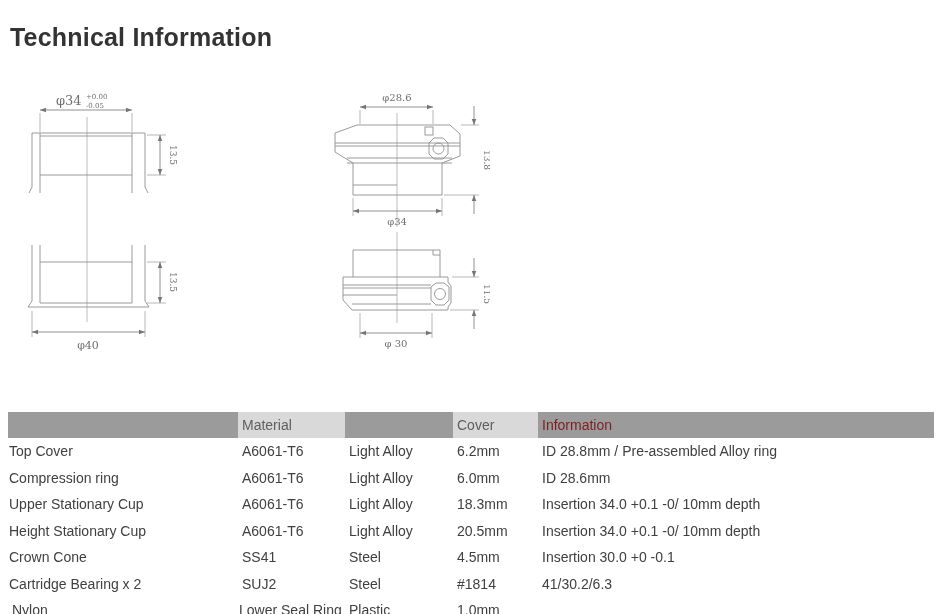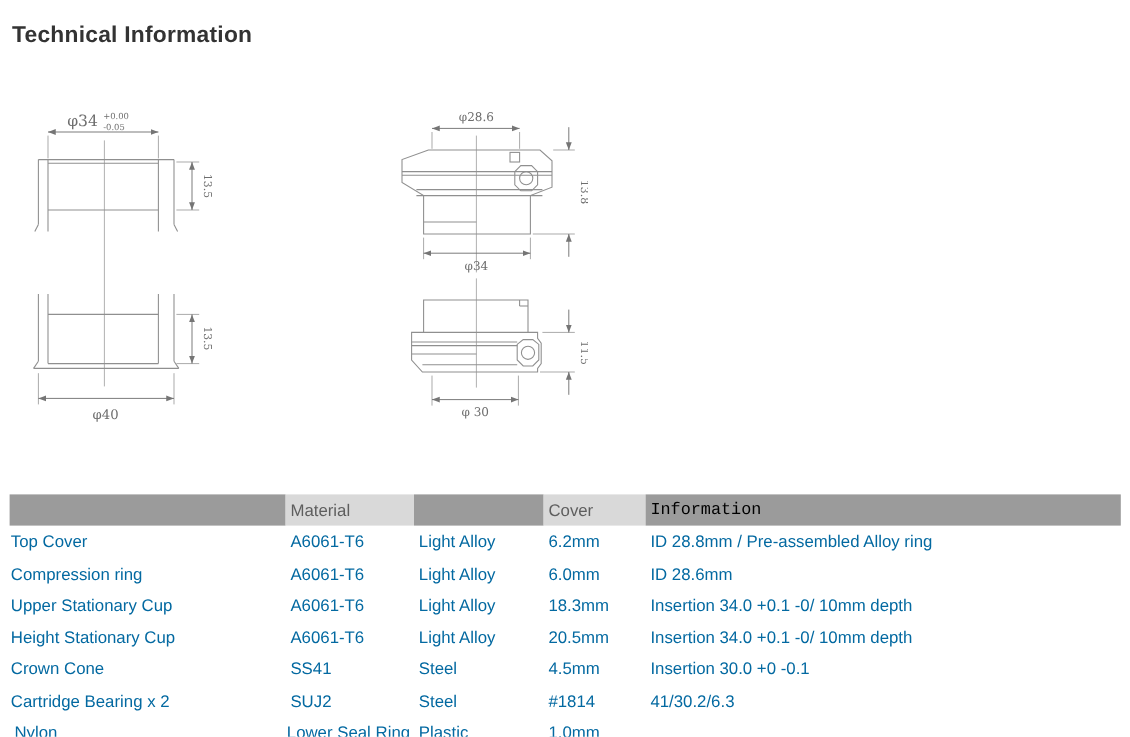--- a/index.html
+++ b/index.html
@@ -1,35 +1,35 @@
 <!DOCTYPE html>
 <html><head>
 <meta charset="utf-8">
 <style>
   html,body{margin:0;padding:0;background:#ffffff;}
   body{width:942px;height:614px;position:relative;overflow:hidden;
        font-family:"Liberation Sans",sans-serif;}
-  .page-title{position:absolute;left:10px;top:6px;font-size:19px;font-weight:700;
+  .page-title{position:absolute;left:10px;top:6px;font-size:25px;font-weight:700;
               color:#333333;letter-spacing:.2px;}
   .drawing{position:absolute;}
   #draw-left{left:10px;top:75px;}
   #draw-right{left:330px;top:80px;}
   svg text{font-family:"DejaVu Serif",serif;fill:#6e6e6e;}
   .partline{stroke:#8f8f8f;stroke-width:0.9;fill:none;}
   .dimline{stroke:#757575;stroke-width:0.8;fill:none;}
   .extline{stroke:#9a9a9a;stroke-width:0.7;fill:none;}
   .cline{stroke:#a2a2a2;stroke-width:0.7;fill:none;}
   .table-wrap{position:absolute;left:8px;top:412px;width:926px;}
   .trow{display:grid;grid-template-columns:230px 107px 108px 85px 1fr;}
   .thead{height:26px;}
   .th{display:flex;align-items:center;padding-left:4px;font-size:14px;}
-  .th.dark{background:#9b9b9b;color:#000000;font-family:Liberation Mono, monospace;}
+  .th.dark{background:#9b9b9b;color:#7f1d1d;}
   .th.light{background:#d9d9d9;color:#5e5e5e;}
   .tbody-row{height:26.5px;}
-  .td{display:flex;align-items:center;font-size:14px;color:#0369a1;
+  .td{display:flex;align-items:center;font-size:14px;color:#404040;
       padding-left:4px;white-space:nowrap;overflow:hidden;}
   .td.first{padding-left:1px;}
 </style>
 </head>
 <body>
 
 <h1 class="page-title">Technical Information</h1>
 
 <svg id="draw-left" class="drawing" width="200" height="290" viewBox="0 0 200 290">
   <defs>

